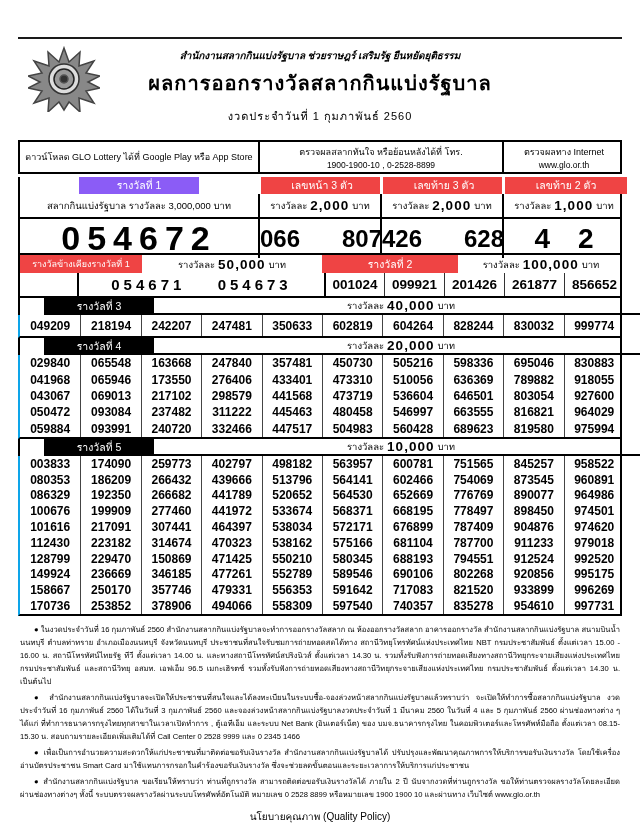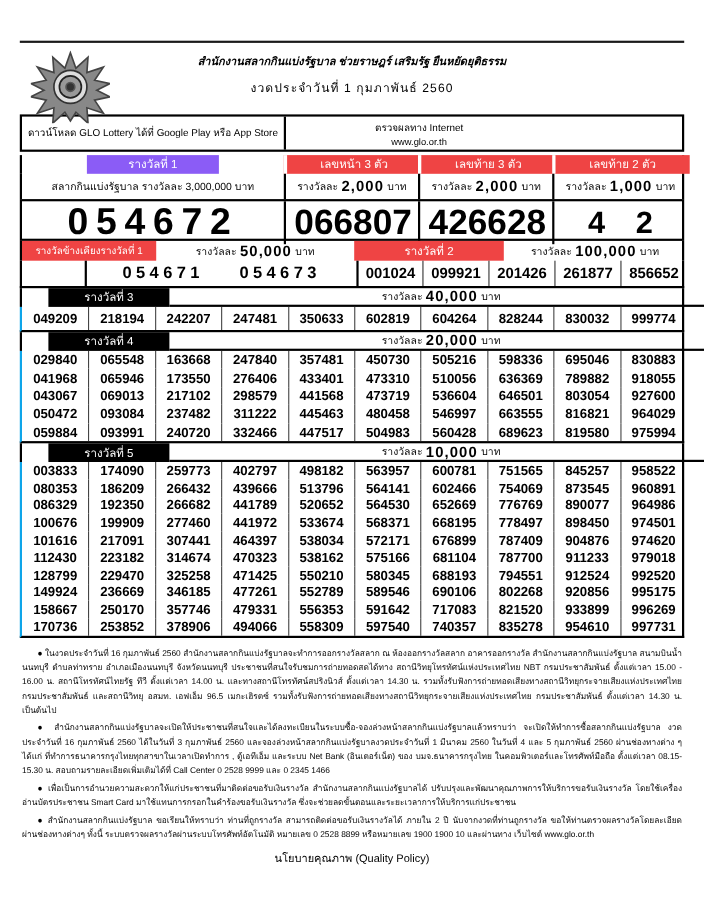--- a/index.html
+++ b/index.html
@@ -28,21 +28,21 @@
   .barrow .cell:first-child{border-left:none;}
   .blackbar{background:#ef4444;color:#fff;font-size:10.5px;width:100%;height:100%;display:flex;align-items:center;justify-content:center;}
   .strip-wrap{background:#fff;}
   .strip{background:#8b5cf6;color:#fff;font-size:10.5px;width:120px;height:100%;display:flex;align-items:center;justify-content:center;text-align:right;}
   .amtrow{height:23px;}
   .amt{font-size:9.5px;white-space:nowrap;}
   .amt b{font-size:13.5px;letter-spacing:1px;padding:0 3px;}
   .sub1{font-size:9.5px;}
   .bigrow{height:34px;border-top:2px solid #000;border-bottom:2px solid #000;}
   .n1{font-size:34px;font-weight:bold;letter-spacing:7px;}
-  .n3{font-size:32px;font-weight:bold;width:100%;display:flex;justify-content:center;}
+  .n3{font-size:24px;font-weight:bold;width:100%;display:flex;justify-content:space-between;}
   .n2{font-size:28px;font-weight:bold;letter-spacing:10px;padding-left:10px;}
   .drow{height:18px;grid-template-columns:122px 180px 136px 166px;}
   .drow .seg{display:flex;align-items:center;justify-content:center;height:100%;}
   .erow{height:23px;grid-template-columns:57px 247px 60px 60px 60px 60px 60px;border-bottom:2px solid #000;}
   .erow .cell{font-size:13.5px;font-weight:bold;}
   .erow .cell.adj{font-size:15px;letter-spacing:4px;display:flex;justify-content:space-evenly;font-weight:bold;}
   .erow .cell.sec{border-left:1px solid #333;}
   .erow .cell.secfirst{border-left:2px solid #000;}
   .phead{height:17px;grid-template-columns:110px 494px;padding-left:24px;}
   .phead .lbl{background:#000;color:#fff;font-size:10.5px;display:flex;align-items:center;justify-content:center;}
@@ -66,26 +66,31 @@
   <div class="header">
     <svg class="logo" viewBox="0 0 72 66">
       <g fill="none" stroke="#555" stroke-width="1.5">
         <polygon fill="#888" stroke="#444" points="36,2 41,16 52,6 51,20 66,15 58,27 72,30 60,36 72,42 58,45 66,57 51,52 52,66 41,56 36,64 31,56 20,66 21,52 6,57 14,45 0,42 12,36 0,30 14,27 6,15 21,20 20,6 31,16"></polygon>
         <circle cx="36" cy="33" r="15" fill="#ddd" stroke="#333"></circle>
         <circle cx="36" cy="33" r="10" fill="#999" stroke="#222"></circle>
         <circle cx="36" cy="33" r="4" fill="#333"></circle>
       </g>
     </svg>
     <div class="motto">สำนักงานสลากกินแบ่งรัฐบาล ช่วยราษฎร์ เสริมรัฐ ยืนหยัดยุติธรรม</div>
+    <div class="title">ผลการออกรางวัลสลากกินแบ่งรัฐบาล</div>
     <div class="dateline">งวดประจำวันที่  1  กุมภาพันธ์  2560</div>
   </div>
 
   <div class="info-bar">
     <div class="info-cell">
       <div class="l1">ดาวน์โหลด GLO Lottery ได้ที่ Google Play หรือ App Store</div>
+    </div>
+    <div class="info-cell">
+      <div class="l1">ตรวจผลสลากทันใจ หรือย้อนหลังได้ที่ โทร.</div>
+      <div class="l2">1900-1900-10   ,   0-2528-8899</div>
     </div>
     <div class="info-cell">
       <div class="l1">ตรวจผลทาง Internet</div>
       <div class="l2">www.glo.or.th</div>
     </div>
   </div>
 
   <div class="tbl">
 
     <div class="trow barrow">
@@ -303,21 +308,21 @@
         <div class="num">314674</div>
         <div class="num">470323</div>
         <div class="num">538162</div>
         <div class="num">575166</div>
         <div class="num">681104</div>
         <div class="num">787700</div>
         <div class="num">911233</div>
         <div class="num">979018</div>
         <div class="num">128799</div>
         <div class="num">229470</div>
-        <div class="num">325258</div>
+        <div class="num">150869</div>
         <div class="num">471425</div>
         <div class="num">550210</div>
         <div class="num">580345</div>
         <div class="num">688193</div>
         <div class="num">794551</div>
         <div class="num">912524</div>
         <div class="num">992520</div>
         <div class="num">149924</div>
         <div class="num">236669</div>
         <div class="num">346185</div>

